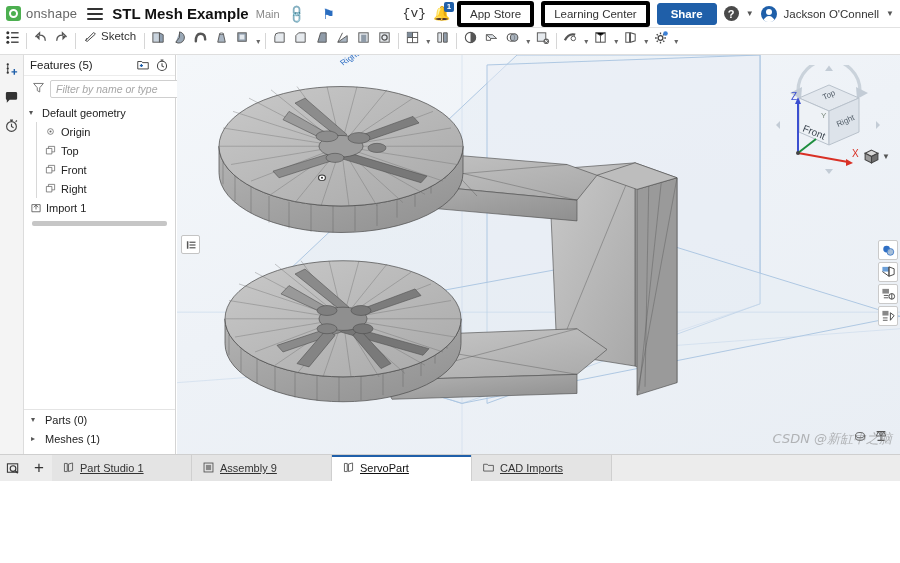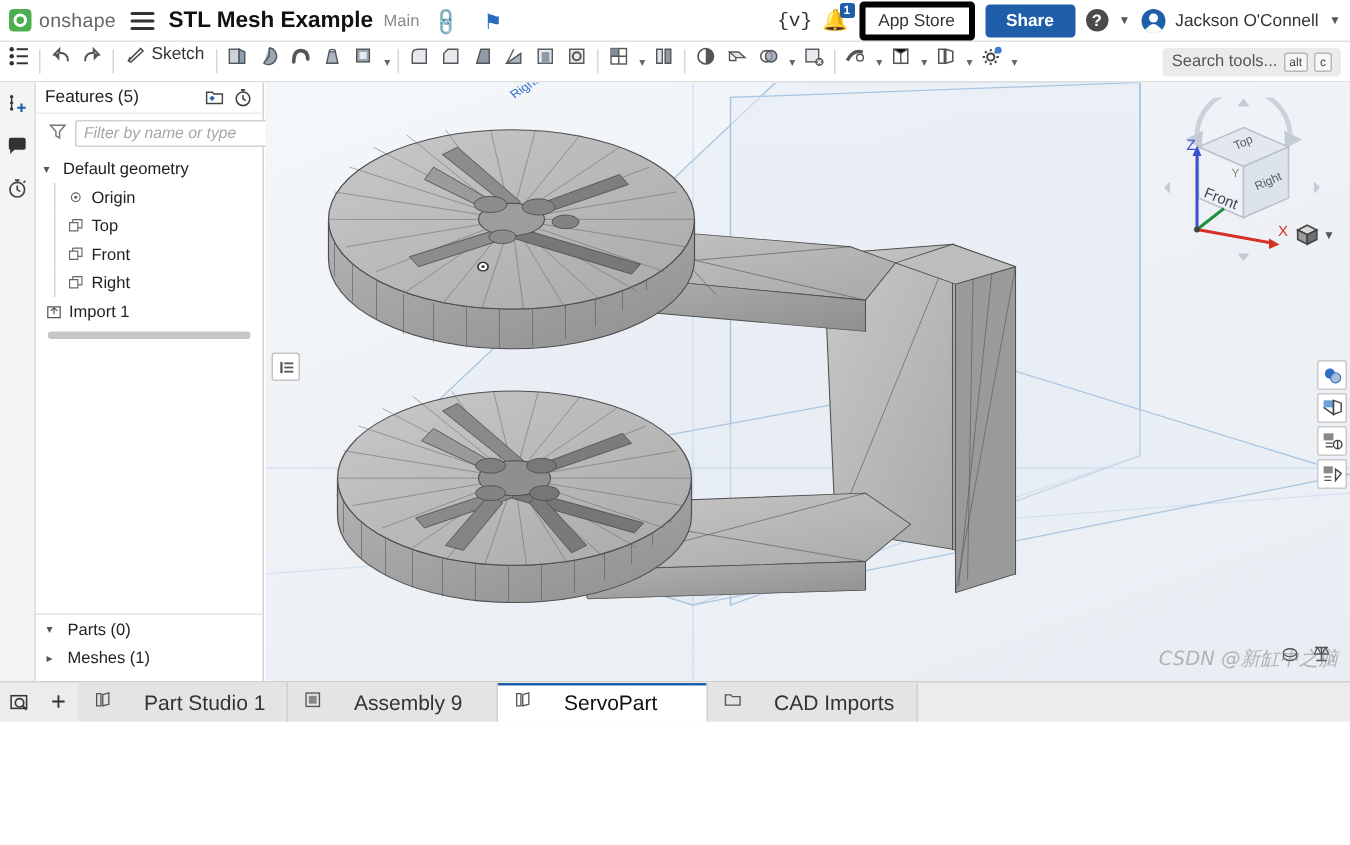--- a/index.html
+++ b/index.html
@@ -228,24 +228,24 @@
   }
   .tb-left-icon {
     width: 26px; display: flex; align-items: center; justify-content: center;
     cursor: pointer; color: #333;
   }
   .tb-plus {
     width: 26px; display: flex; align-items: center; justify-content: center;
     font-size: 17px; color: #333; cursor: pointer;
   }
   .doc-tab {
-    display: flex; align-items: center; gap: 21px;
-    padding: 0 14px 0 10px; font-size: 14px; color: #333;
+    display: flex; align-items: center; gap: 5px;
+    padding: 0 14px 0 10px; font-size: 11px; color: #333;
     border-right: 1px solid #cfcfcf; cursor: pointer;
-    background: #e4e4e4; min-width: 140px;
+    background: #e4e4e4; min-width: 140px; text-decoration: underline;
   }
   .doc-tab.active {
     background: #fff; color: #111;
     box-shadow: inset 0 2px 0 #1f5fa9;
   }
 </style>
 </head>
 <body>
 
 <div id="app">
@@ -265,20 +265,21 @@
     <div class="icon-btn link-icon">🔗</div>
     <div class="icon-btn pin-icon">⚑</div>
 
     <div class="top-right">
       <div class="brace-icon">{v}</div>
       <div class="bell-wrap">
         <div class="bell-glyph">🔔</div>
         <div class="bell-badge">1</div>
       </div>
       <button class="ghost-btn">App Store</button>
+      <button class="ghost-btn">Learning Center</button>
       <button class="share-btn">Share</button>
       <div class="help-icon">?</div>
       <div class="caret">▼</div>
       <div class="avatar"></div>
       <div class="user-name">Jackson O'Connell</div>
       <div class="caret">▼</div>
     </div>
   </div>
 
   <div class="toolbar">
@@ -451,25 +452,20 @@
         <svg width="16" height="16" viewBox="0 0 16 16">
           <circle cx="7.5" cy="8" r="2.4" fill="none" stroke="#444" stroke-width="1.3"></circle>
           <g stroke="#444" stroke-width="1.3">
             <path d="M7.5 2.6 L7.5 4.2 M7.5 11.8 L7.5 13.4 M2.1 8 L3.7 8 M11.3 8 L12.9 8 M3.7 4.2 L4.8 5.3 M10.2 10.7 L11.3 11.8 M11.3 4.2 L10.2 5.3 M4.8 10.7 L3.7 11.8"></path>
           </g>
           <circle cx="12.5" cy="3.5" r="2.3" fill="#3b7fd4"></circle>
         </svg>
       </div>
     <div class="tb-caret">▾</div>
 
-    <div class="search-tools">
-      <span>Search tools...</span>
-      <span class="kbd">alt</span>
-      <span class="kbd">c</span>
-    </div>
   </div>
 
   <div class="rail">
     <div class="rail-icon">
       <svg width="15" height="15" viewBox="0 0 16 16">
           <circle cx="4" cy="2.6" r="1.2" fill="#333"></circle>
           <circle cx="4" cy="7" r="1.2" fill="#333"></circle>
           <circle cx="4" cy="11.4" r="1.2" fill="#333"></circle>
           <rect x="3.5" y="3.6" width="1" height="2.6" fill="#333"></rect>
           <rect x="3.5" y="8" width="1" height="2.6" fill="#333"></rect>

